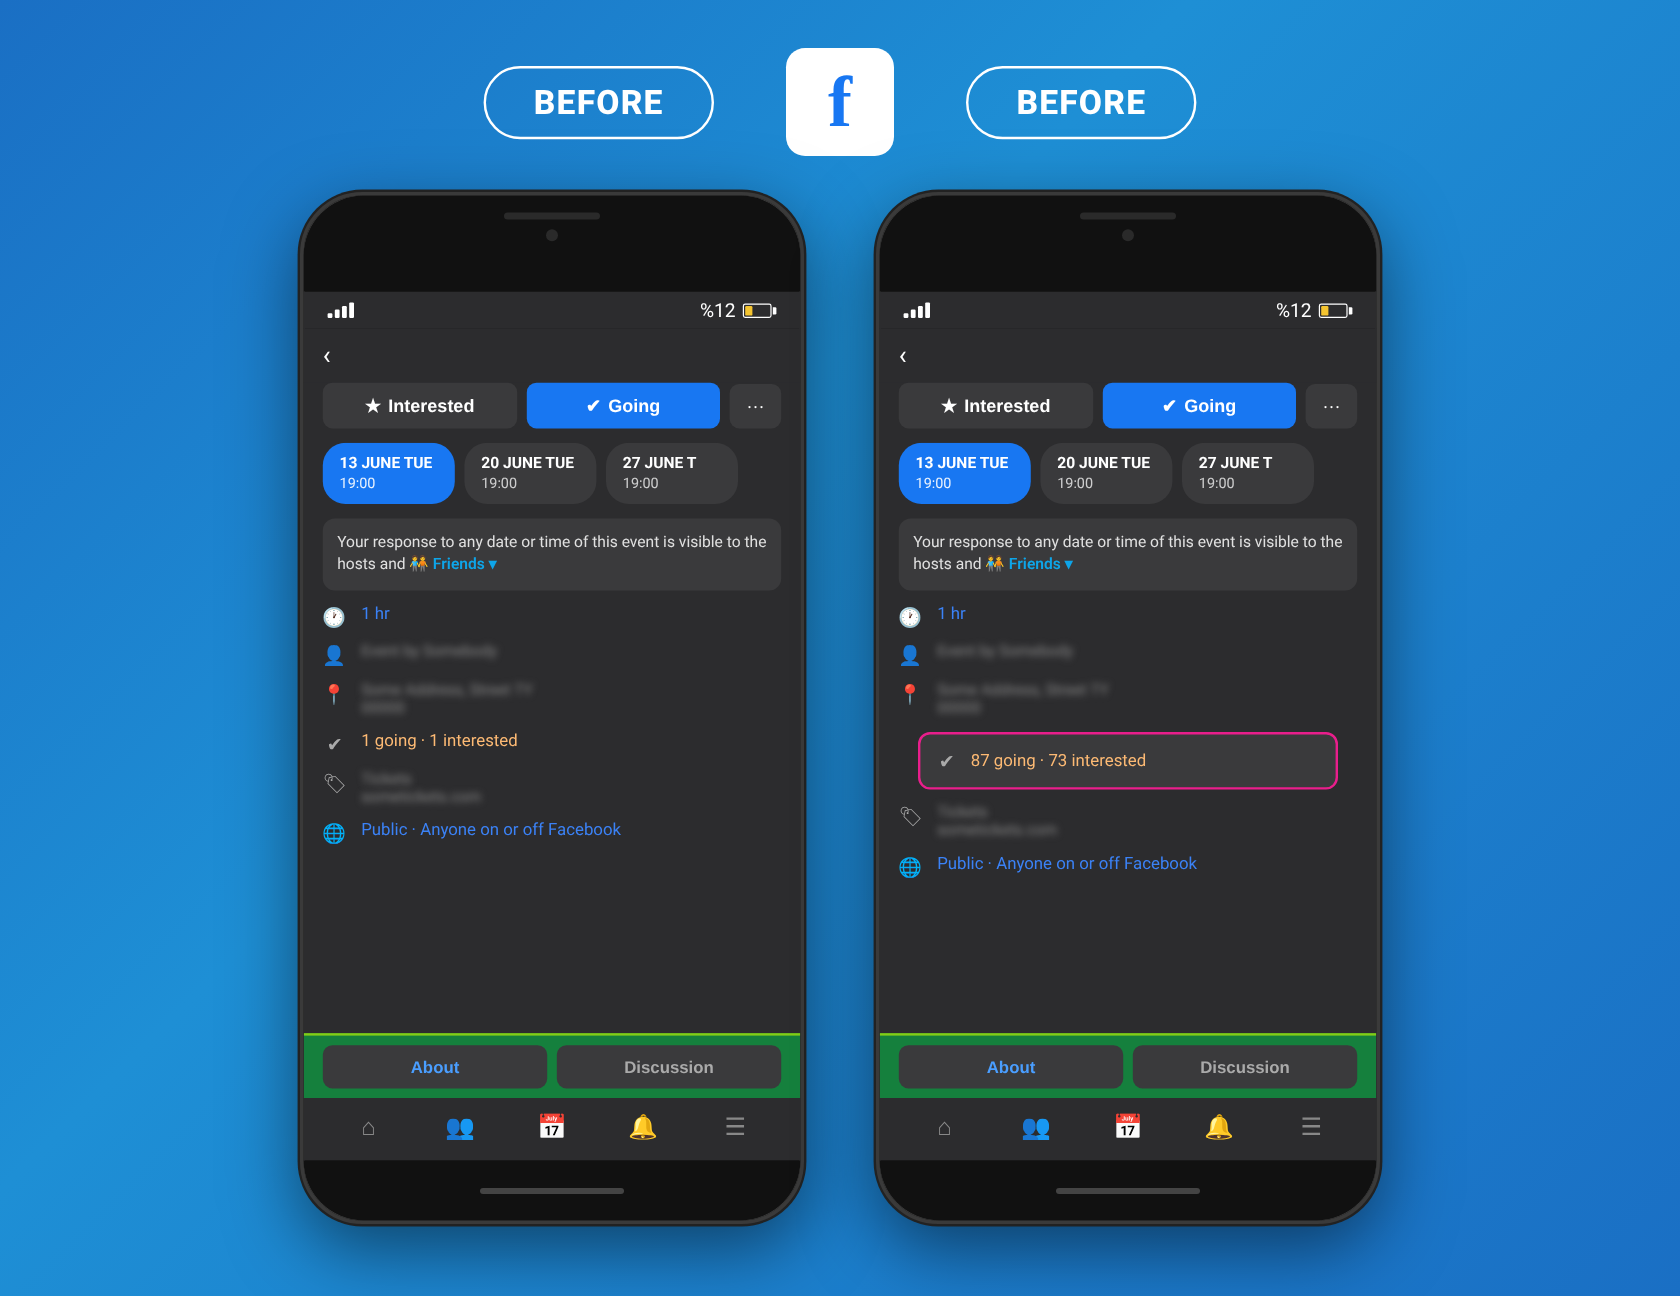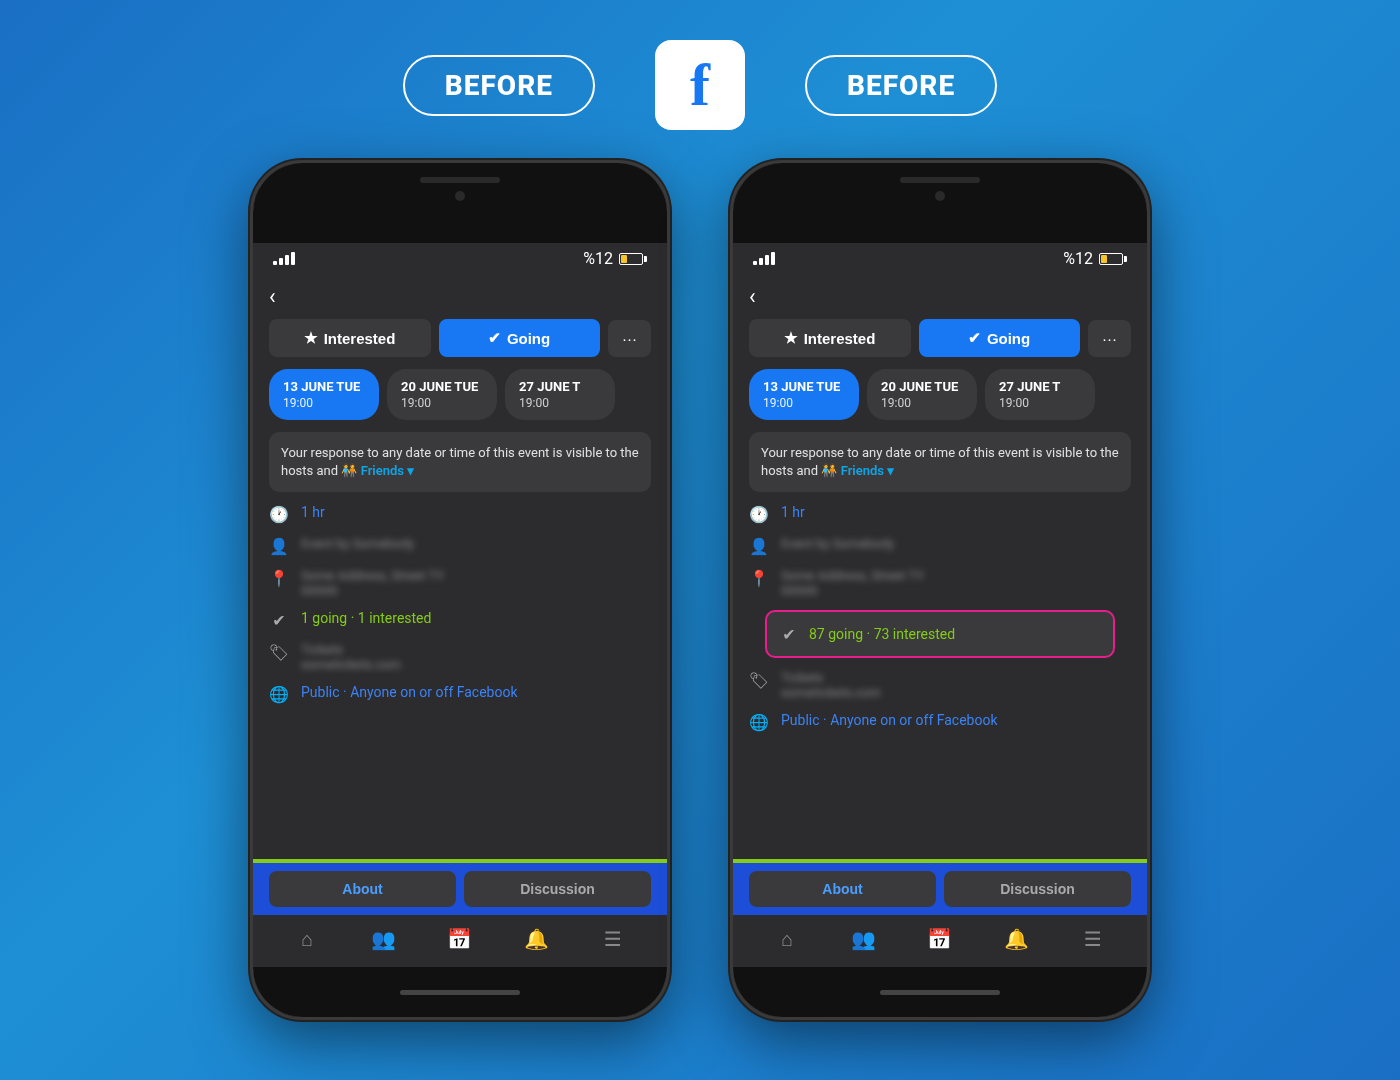--- a/index.html
+++ b/index.html
@@ -327,40 +327,40 @@
 
     .detail-blurred {
       font-size: 13px;
       color: #888;
       filter: blur(3px);
       user-select: none;
     }
 
     .going-count {
       font-size: 14px;
-      color: #84cc16;
+      color: #fdba74;
     }
 
     
     .highlight-row {
       background: #3a3a3c;
       border: 2px solid #e91e8c;
       border-radius: 10px;
       margin: 0 16px;
       padding: 12px;
       display: flex;
       align-items: center;
       gap: 10px;
     }
 
     
     .bottom-tabs {
       margin-top: auto;
-      border-top: 4px solid #84cc16;
-      background: #1d4ed8;
+      border-top: 2px solid #84cc16;
+      background: #15803d;
       padding: 8px 16px;
     }
 
     .tabs-row {
       display: flex;
       gap: 8px;
     }
 
     .tab-btn {
       flex: 1;

